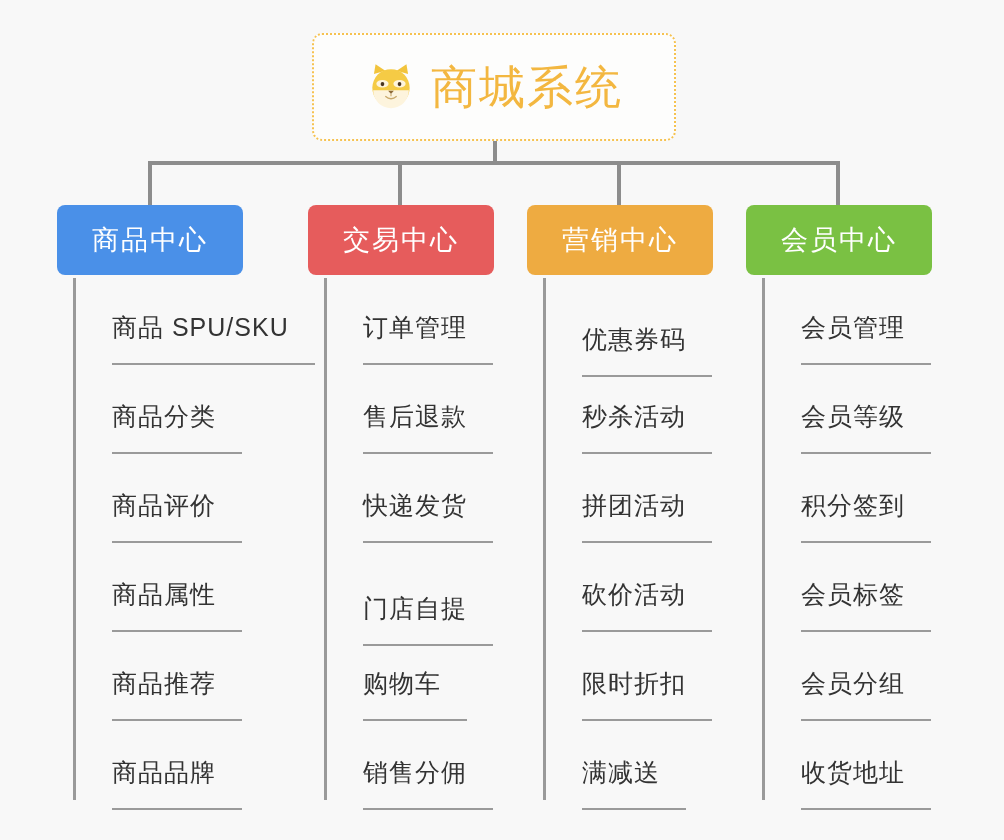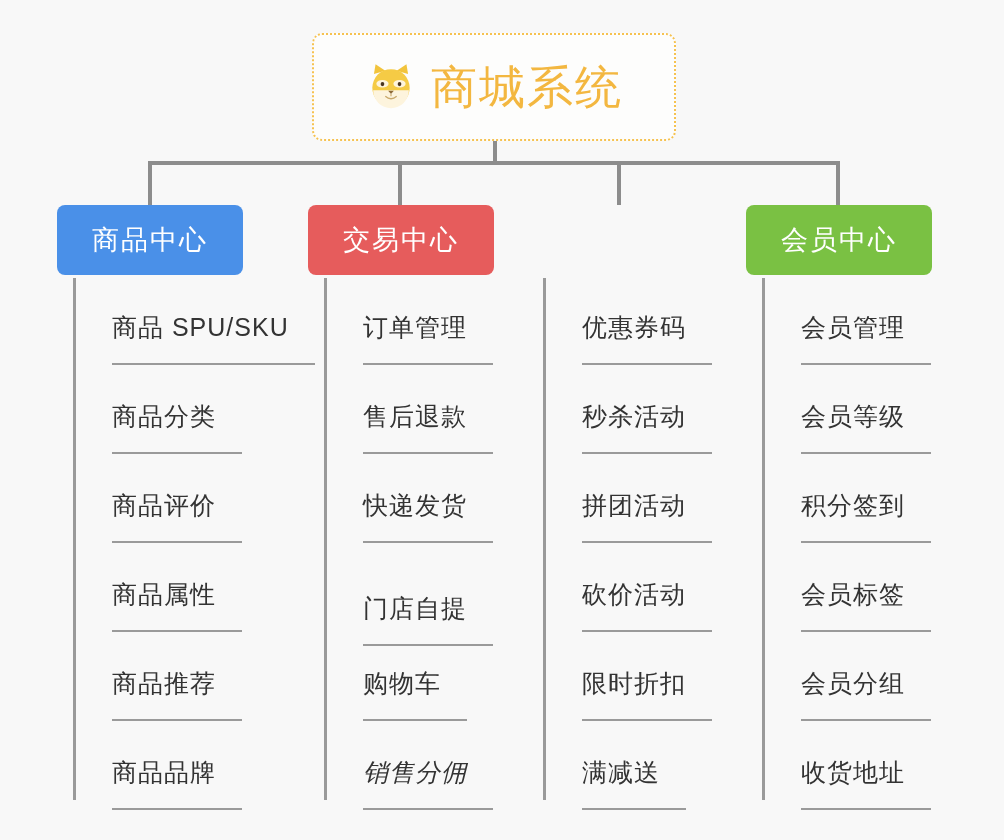--- a/index.html
+++ b/index.html
@@ -148,20 +148,23 @@
   <div class="line v-line" style="left:398px; top:161px; height:44px;"></div>
   <div class="line v-line" style="left:617px; top:161px; height:44px;"></div>
   <div class="line v-line" style="left:836px; top:161px; height:44px;"></div>
 
   <div class="cat-header" style="left:308px; top:205px; width:186px; background:#e65c5c;">
     <span>交易中心</span>
   </div>
   <div class="cat-header" style="left:57px; top:205px; width:186px; background:#4a90e8;">
     <span>商品中心</span>
   </div>
+  <div class="cat-header" style="left:527px; top:205px; width:186px; background:#eeab41;">
+    <span>营销中心</span>
+  </div>
   <div class="cat-header" style="left:746px; top:205px; width:186px; background:#7ac143;">
     <span>会员中心</span>
   </div>
 
   <div class="column" style="left:73px;">
     <div class="trunk" style="height:522px;"></div>
     <div class="leaf" style="top:0px;">
       <span class="leaf-label">商品 SPU/SKU</span>
     </div>
     <div class="leaf" style="top:89px;">
@@ -191,28 +194,28 @@
     </div>
     <div class="leaf" style="top:178px;">
       <span class="leaf-label">快递发货</span>
     </div>
     <div class="leaf" style="top:281px;">
       <span class="leaf-label">门店自提</span>
     </div>
     <div class="leaf" style="top:356px;">
       <span class="leaf-label">购物车</span>
     </div>
-    <div class="leaf" style="top:445px;font-style:italic;">
+    <div class="leaf" style="top:445px;">
       <span class="leaf-label">销售分佣</span>
     </div>
   </div>
 
   <div class="column" style="left:543px;">
     <div class="trunk" style="height:522px;"></div>
-    <div class="leaf" style="top:0px;">
+    <div class="leaf" style="top:12px;">
       <span class="leaf-label">优惠券码</span>
     </div>
     <div class="leaf" style="top:89px;">
       <span class="leaf-label">秒杀活动</span>
     </div>
     <div class="leaf" style="top:178px;">
       <span class="leaf-label">拼团活动</span>
     </div>
     <div class="leaf" style="top:267px;">
       <span class="leaf-label">砍价活动</span>

